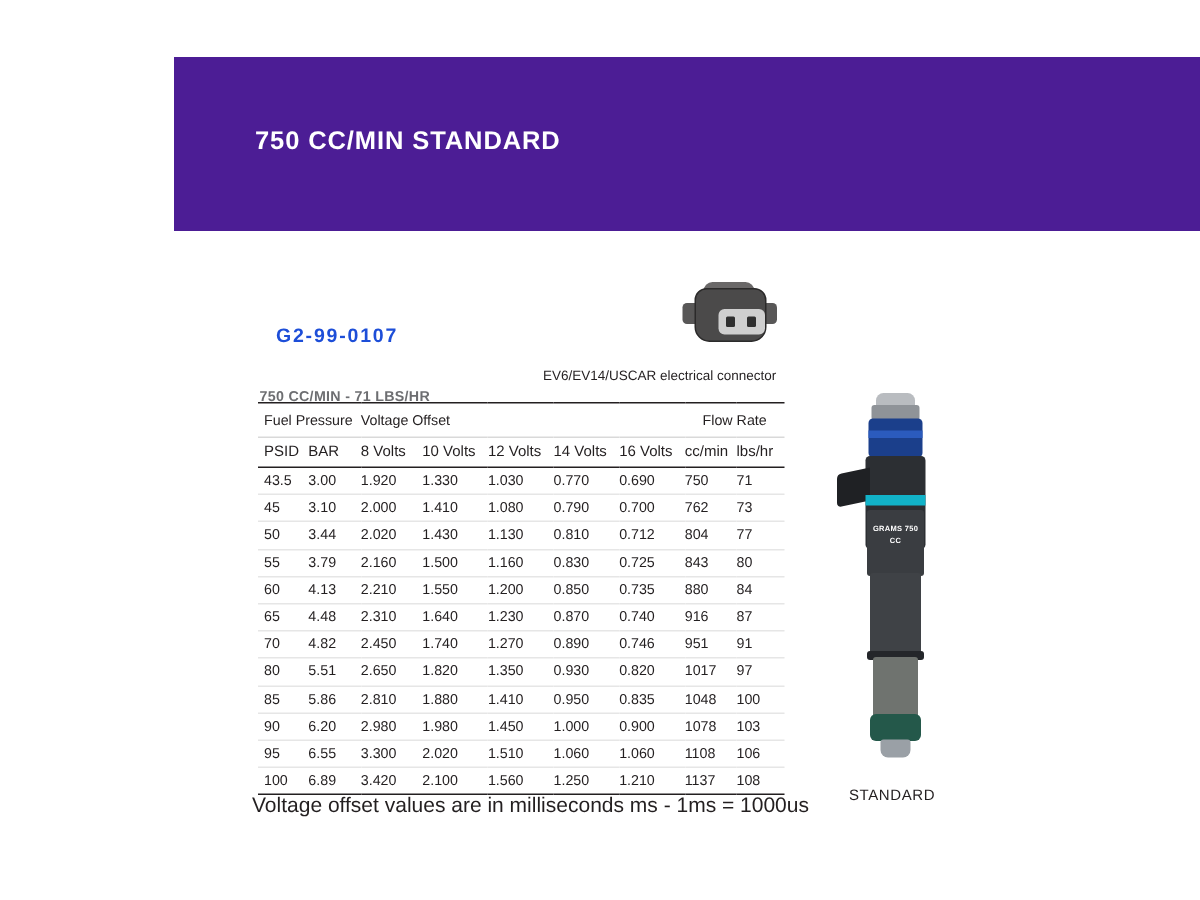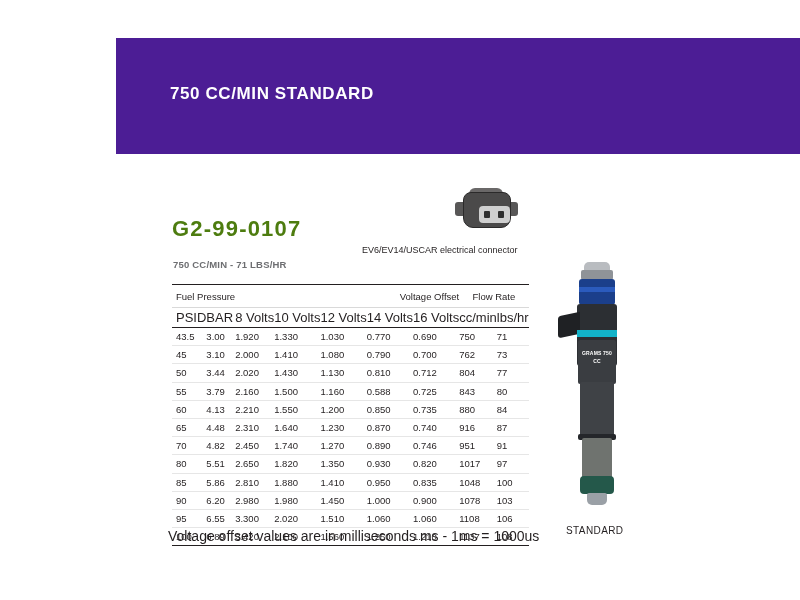--- a/index.html
+++ b/index.html
@@ -36,26 +36,26 @@
     top: 46px;
     font-size: 17px;
     font-weight: bold;
     color: #ffffff;
     letter-spacing: 0.6px;
   }
 
   
   .part-number {
     position: absolute;
-    left: 172px;
+    left: 184px;
     top: 216px;
-    font-size: 22px;
+    font-size: 13px;
     font-weight: bold;
     letter-spacing: 1.2px;
-    color: #4d7c0f;
+    color: #1d4ed8;
   }
   .part-sub {
     position: absolute;
     left: 173px;
     top: 259px;
     font-size: 9.5px;
     font-weight: bold;
     color: #6d6e71;
     letter-spacing: 0.2px;
   }
@@ -127,41 +127,40 @@
     position: absolute;
     left: 172px;
     top: 268px;
     width: 351px;
   }
   table.spec {
     border-collapse: collapse;
     width: 351px;
     font-size: 9.5px;
     color: #231f20;
-    margin-top: 16px;
   }
   table.spec th, table.spec td {
     padding: 0;
     text-align: left;
     font-weight: normal;
     white-space: nowrap;
   }
   .grouprow th {
     font-size: 9.5px;
     font-weight: bold;
     height: 22px;
     vertical-align: middle;
     border-top: 1px solid #231f20;
     border-bottom: 1px solid #d9d9d9;
   }
   .grouprow th.g-fuel { padding-left: 4px; }
-  .grouprow th.g-volt { text-align: right; }
+  .grouprow th.g-volt { text-align: left; }
   .grouprow th.g-flow { text-align: center; }
   .headrow th {
-    font-size: 13px;
+    font-size: 10px;
     font-weight: bold;
     height: 19px;
     vertical-align: middle;
     border-bottom: 1px solid #231f20;
   }
   .headrow th.first { padding-left: 4px; }
   tbody tr td {
     height: 17.2px;
     vertical-align: middle;
     border-bottom: 1px solid #e6e6e6;
@@ -393,21 +392,21 @@
           <td>0.712</td>
           <td>804</td>
           <td>77</td>
         </tr>
         <tr>
           <td class="first">55</td>
           <td>3.79</td>
           <td>2.160</td>
           <td>1.500</td>
           <td>1.160</td>
-          <td>0.588</td>
+          <td>0.830</td>
           <td>0.725</td>
           <td>843</td>
           <td>80</td>
         </tr>
         <tr>
           <td class="first">60</td>
           <td>4.13</td>
           <td>2.210</td>
           <td>1.550</td>
           <td>1.200</td>

